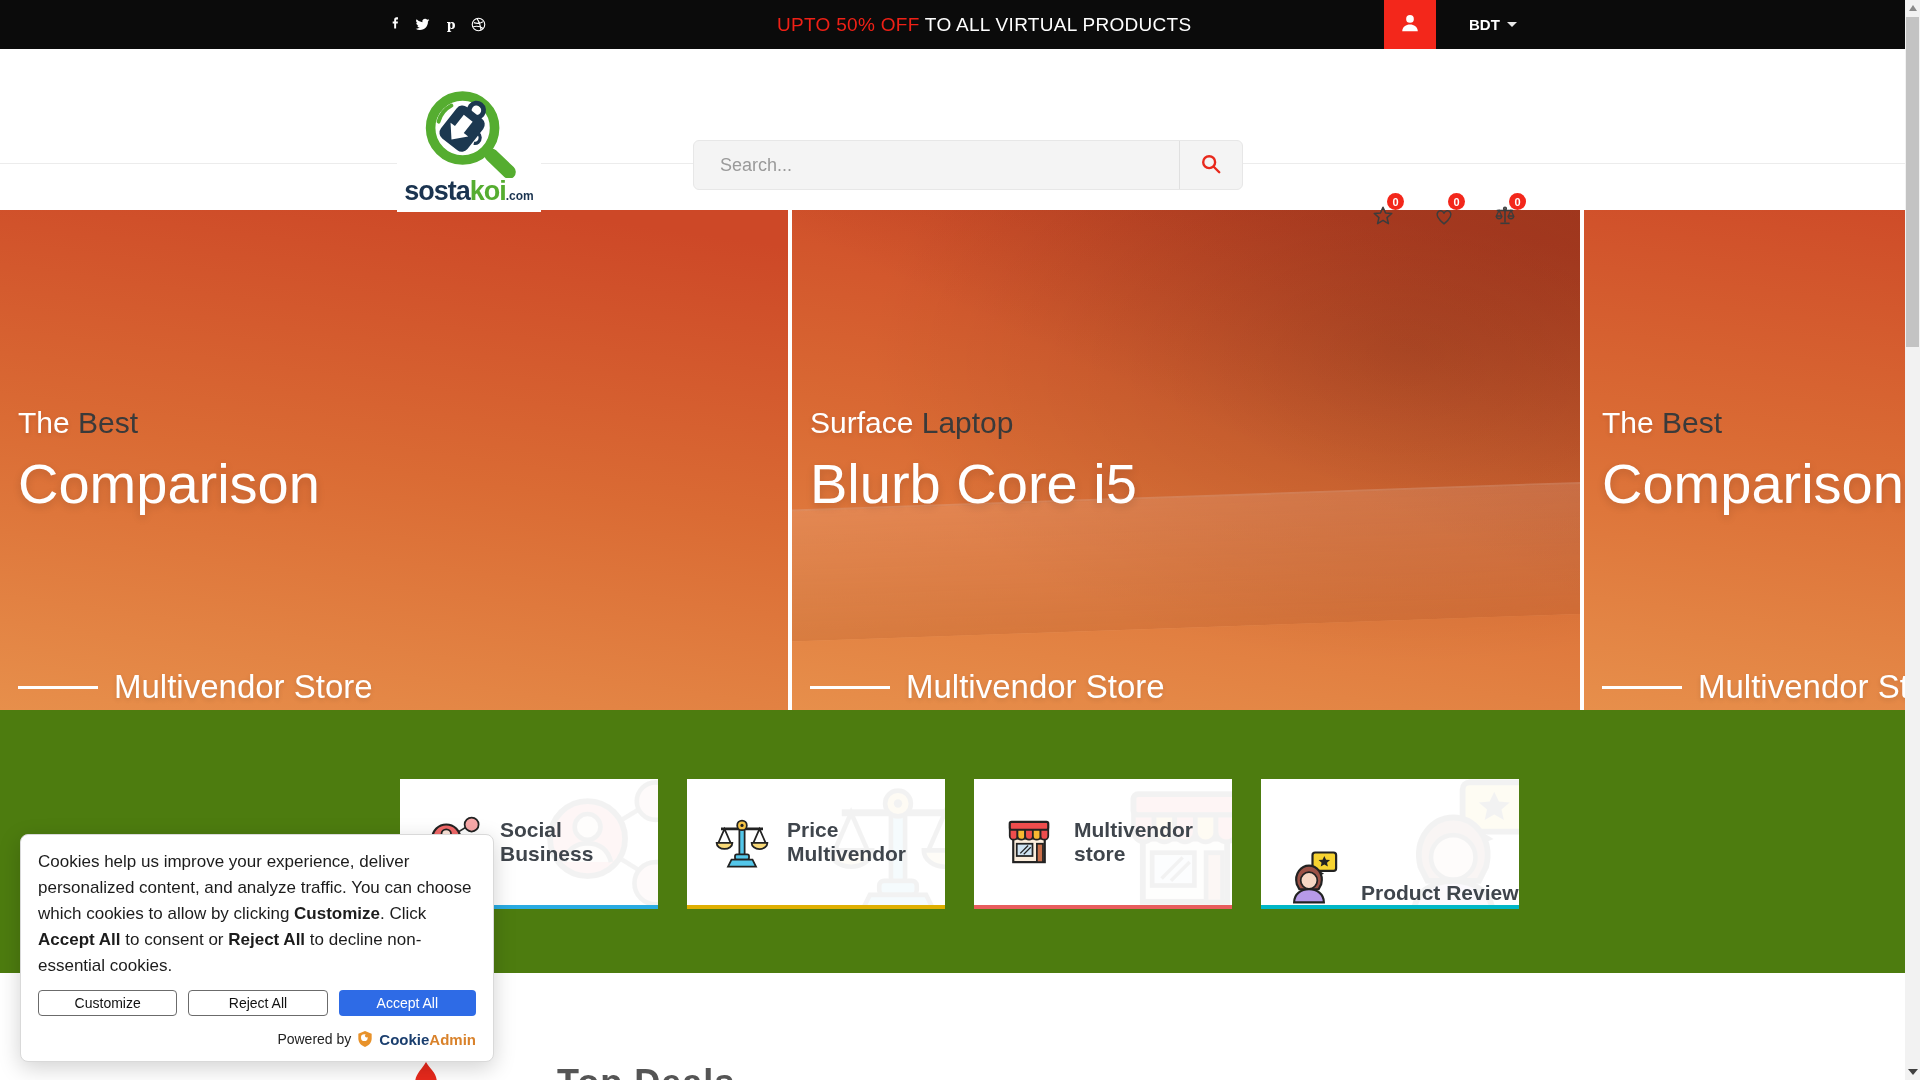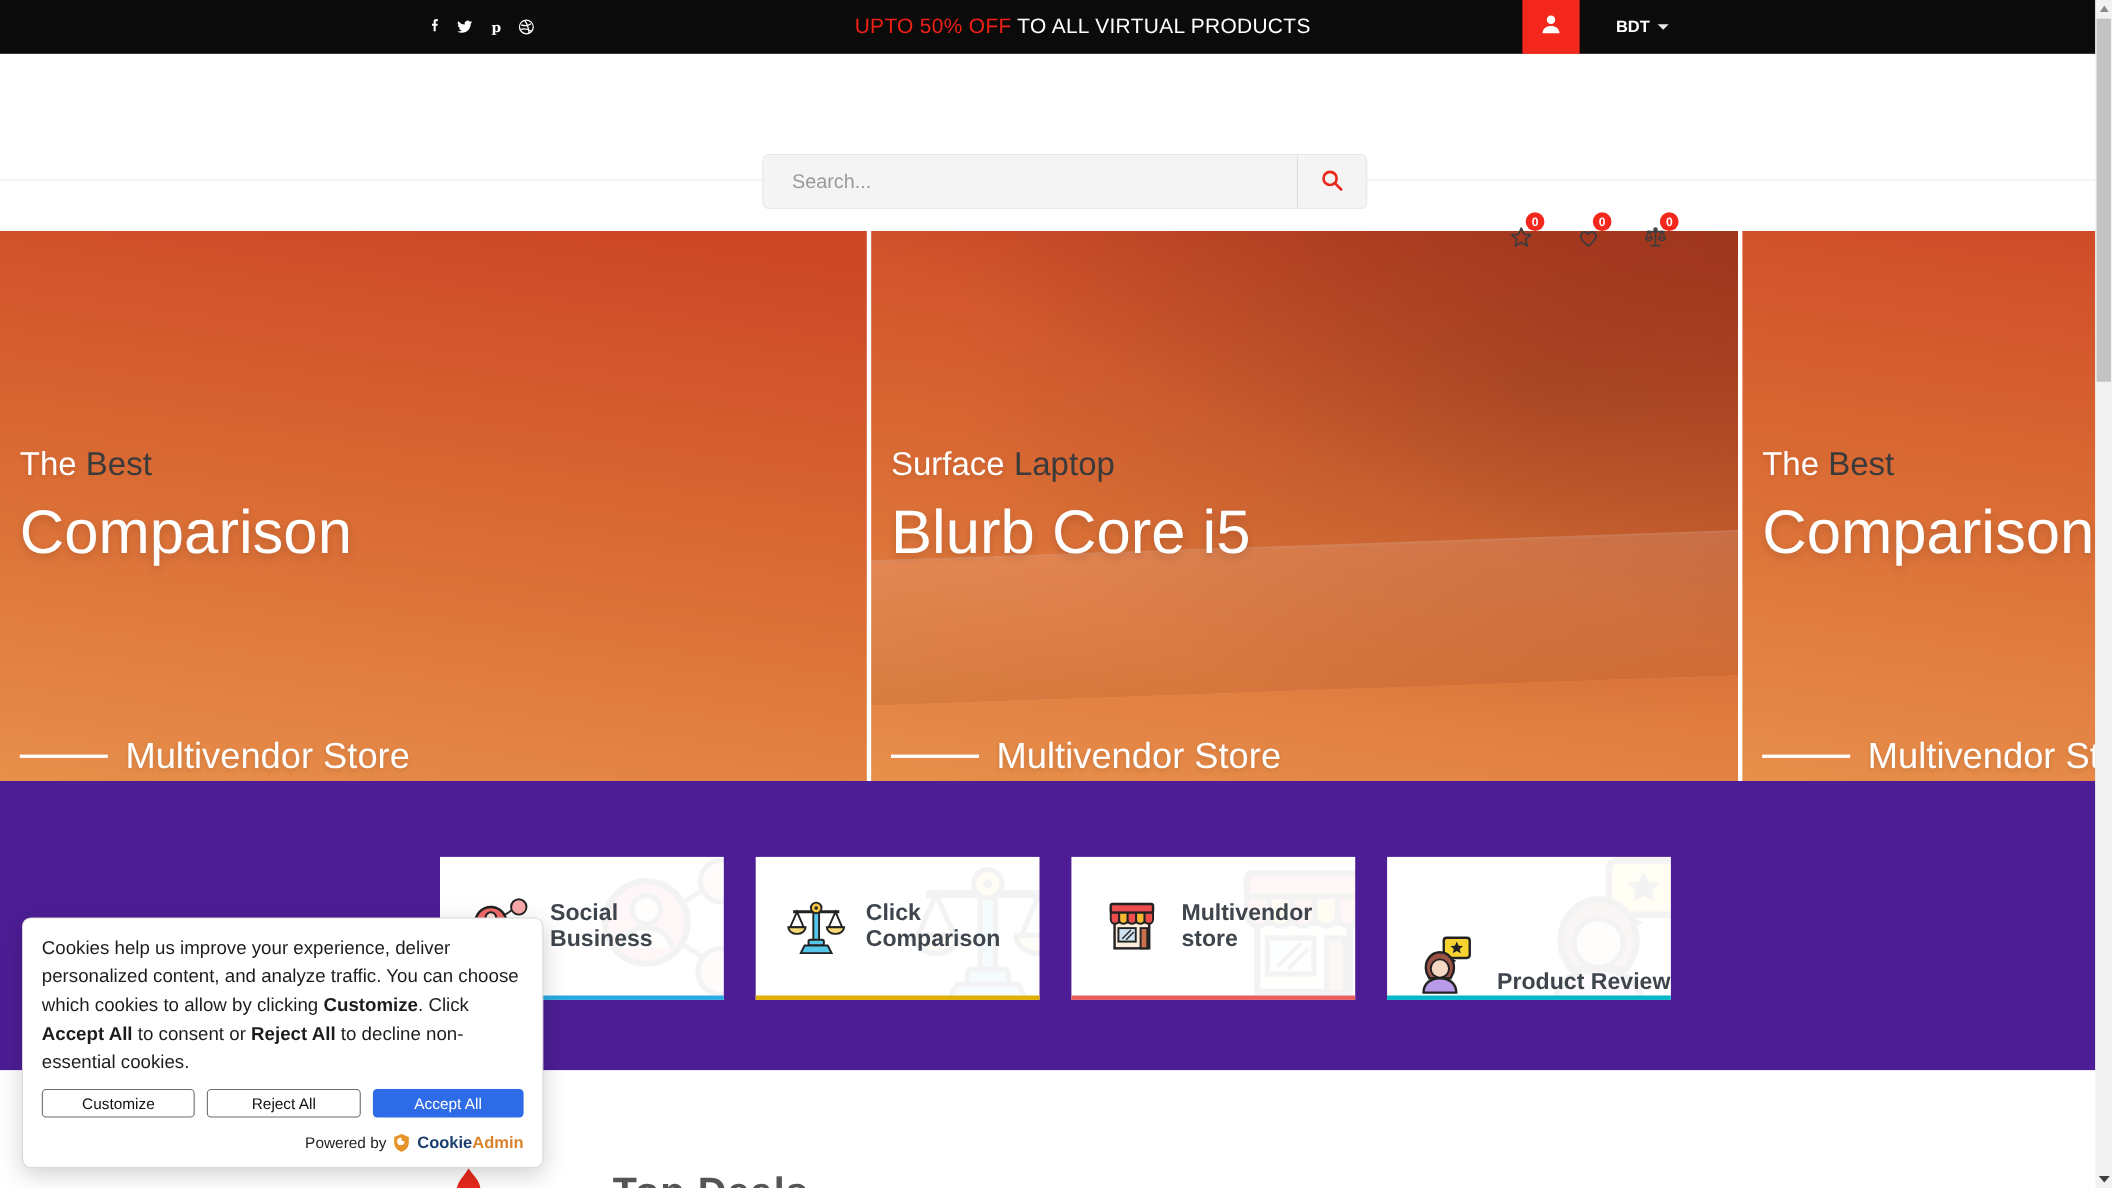--- a/index.html
+++ b/index.html
@@ -65,21 +65,21 @@
             text-shadow:0 2px 5px rgba(0,0,0,.12); }
   .kicker .dark { color:#3a3a3a; text-shadow:none; }
   .slide-title { position:absolute; left:18px; top:238px; width:330px; font-size:56px; line-height:1.27;
                  color:#fff; overflow-wrap:break-word; word-break:break-word;
                  text-shadow:0 3px 8px rgba(0,0,0,.15); }
   .slide-bottom { position:absolute; left:18px; top:458px; display:flex; align-items:center; gap:16px; }
   .slide-line { width:80px; height:3px; background:#fff; }
   .slide-tagline { font-size:33px; color:#fff; text-shadow:0 2px 5px rgba(0,0,0,.12); white-space:nowrap; }
 
   
-  .features { position:absolute; left:0; top:710px; width:1905px; height:263px; background:#4c1d95; }
+  .features { position:absolute; left:0; top:710px; width:1905px; height:263px; background:#4d7c0f; }
   .card { position:absolute; top:69px; width:258px; height:130px; background:#fff;
           border-bottom:4px solid #ccc; display:flex; align-items:center; gap:17px; padding-left:27px;
           overflow:hidden; cursor:pointer; }
   .card .cicon { flex:0 0 56px; width:56px; height:56px; z-index:2; }
   .card .clabel { font-size:21px; font-weight:bold; color:#3f454c; z-index:2; }
   .card .watermark { position:absolute; right:-28px; top:-6px; width:150px; height:150px; opacity:.05; z-index:1; }
 
   
   .below { position:absolute; left:0; top:973px; width:1905px; height:107px; background:#fff; }
   .topdeals { position:absolute; top:89px; left:413px; display:flex; align-items:flex-start; gap:118px; }
@@ -251,20 +251,26 @@
             </svg></span>
       </div>
       <div class="currency">
         <span>BDT</span>
         <span class="caret-down"></span>
       </div>
     </div>
 
     <div class="header">
       <div class="header-line"></div>
+      <div class="logo">
+        <svg class="mag">
+            <use href="#ic-logo"></use>
+          </svg>
+        <div class="logo-text"><span class="p1">sosta</span><span class="p2">koi</span><span class="p3">.com</span></div>
+      </div>
       <div class="search">
         <input type="text" placeholder="Search..." style="">
         <button class="search-btn">
           <span><svg width="22" height="22">
                 <use href="#ic-search"></use>
               </svg></span>
         </button>
       </div>
       <div class="quick-icons">
         <div class="qi">
@@ -328,21 +334,21 @@
           </svg>
         <span class="clabel">Social Business</span>
         <svg class="watermark">
             <use href="#ic-social-biz"></use>
           </svg>
       </div>
       <div class="card" style="left: 687px; border-bottom-color: rgb(223, 175, 0);">
         <svg class="cicon">
             <use href="#ic-price-cmp"></use>
           </svg>
-        <span class="clabel">Click Comparison</span>
+        <span class="clabel">Price Multivendor</span>
         <svg class="watermark">
             <use href="#ic-price-cmp"></use>
           </svg>
       </div>
       <div class="card" style="left: 974px; border-bottom-color: rgb(232, 93, 93);">
         <svg class="cicon">
             <use href="#ic-store"></use>
           </svg>
         <span class="clabel">Multivendor store</span>
         <svg class="watermark">

